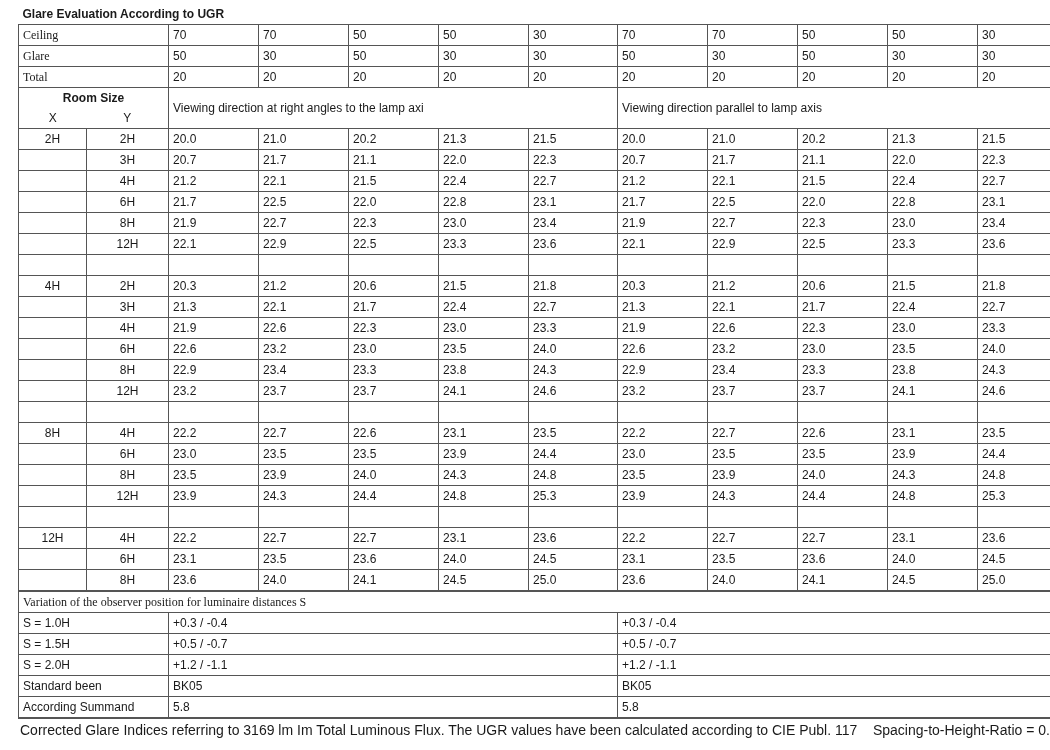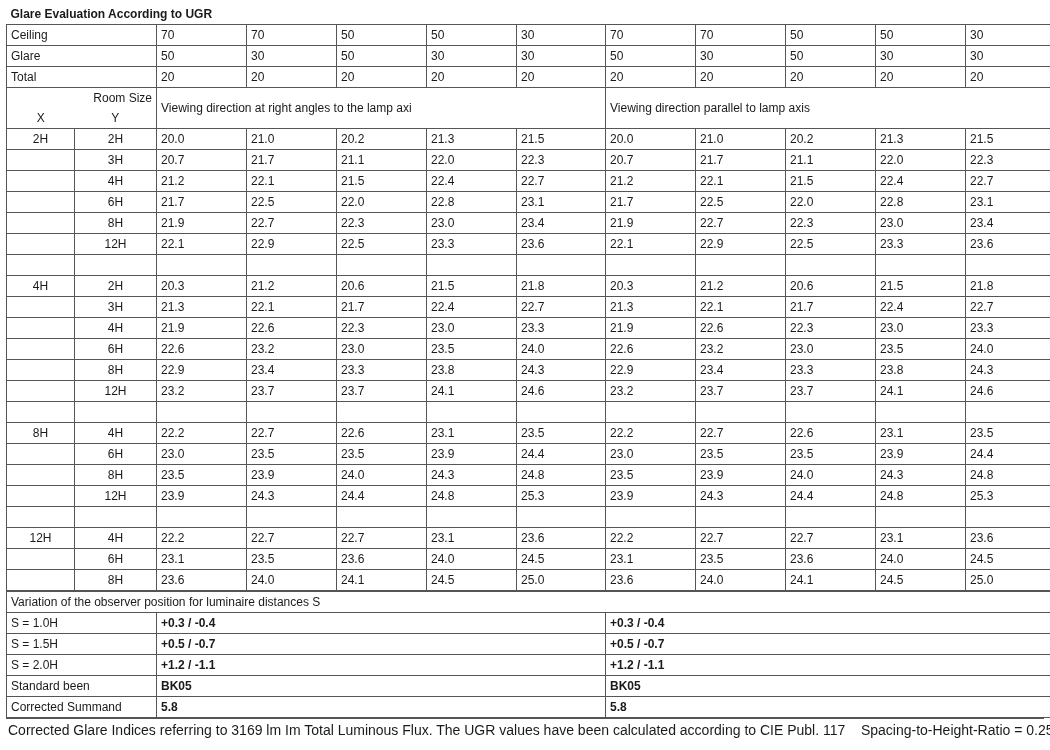--- a/index.html
+++ b/index.html
@@ -11,21 +11,21 @@
     font-family: "Liberation Sans", sans-serif;
     font-size: 12px;
     color: #1a1a1a;
   }
   #page {
     width: 1050px;
     height: 750px;
     box-sizing: border-box;
     position: relative;
     background: #ffffff;
-    padding: 4px 6px 0 6px;
+    padding: 4px 6px 0 18px;
   }
   table.ugr {
     border-collapse: collapse;
     width: 1038px;
     table-layout: fixed;
   }
   table.ugr td {
     border: 1px solid #555;
     padding: 1px 4px;
     font-size: 12px;
@@ -40,37 +40,38 @@
     font-size: 12.5px;
     border-bottom: 1px solid #555 !important;
     border-top: none !important;
     border-left: none !important;
     border-right: none !important;
     padding-left: 2px;
   }
   .lbl {
     padding-left: 4px;
     text-align: left;
+    font-family: Liberation Serif, serif;
   }
   .num {
     text-align: left;
     padding-left: 16px;
     margin-left: 12px;
   }
   .ctr {
     text-align: center;
-    font-weight: bold;
   }
   .nl { border-left: none !important; }
   .nr { border-right: none !important; }
   .nt { border-top: none !important; }
   .nb { border-bottom: none !important; }
   .roomsize-head {
-    text-align: right;
+    text-align: center;
     font-size: 12px;
+    font-weight: bold;
   }
   .dir-head {
   }
   .val {
     text-align: left;
     padding-left: 14px;
   }
   .xcol {
     text-align: center;
   }
@@ -517,21 +518,21 @@
           <td class="varlabel" colspan="2">S = 2.0H</td>
           <td class="ctr" colspan="5">+1.2 / -1.1</td>
           <td class="ctr" colspan="5">+1.2 / -1.1</td>
         </tr>
         <tr class="varrow">
           <td class="varlabel" colspan="2">Standard been</td>
           <td class="ctr" colspan="5">BK05</td>
           <td class="ctr" colspan="5">BK05</td>
         </tr>
         <tr class="varrow">
-          <td class="varlabel" colspan="2">Corrected Summand</td>
+          <td class="varlabel" colspan="2">According Summand</td>
           <td class="ctr" colspan="5">5.8</td>
           <td class="ctr" colspan="5">5.8</td>
         </tr>
       </tbody>
   </table>
   <div class="footer">
     <span>Corrected Glare Indices referring to 3169 lm Im Total Luminous Flux. The UGR values have been calculated according to CIE Publ. 117</span><span>    </span><span>Spacing-to-Height-Ratio = 0.25.</span>
   </div>
 </div>
 

